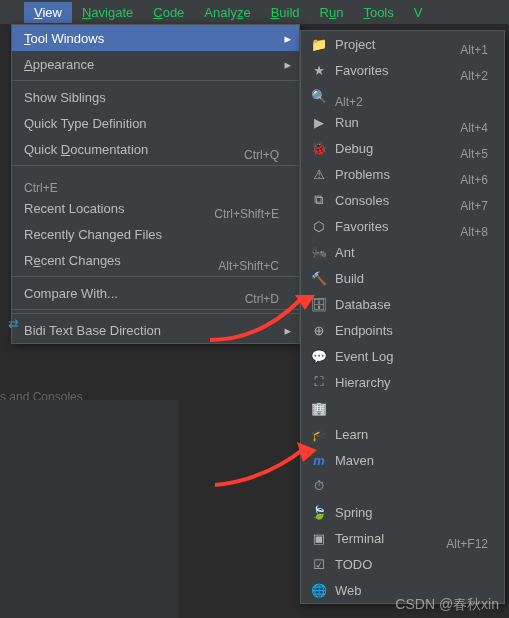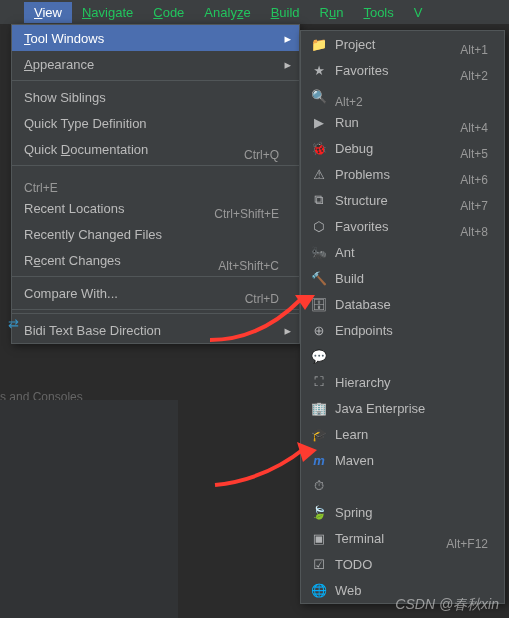--- a/index.html
+++ b/index.html
@@ -14,21 +14,21 @@
 .menu-item.highlight { background: #4b6eaf; color: #ffffff; }
 .menu-item .label { flex: 1; }
 .menu-item .shortcut { color: #999; font-size: 12px; margin-top: 11px; }
 .menu-sep { height: 1px; background: #515658; margin: 3px 0; }
 .submenu .menu-item { padding: 0 16px 0 10px; }
 .icon { width: 16px; height: 16px; display: inline-flex; align-items: center; justify-content: center; margin-right: 8px; color: #afb1b3; flex-shrink: 0; }
 .chevron { position: absolute; right: 8px; }
 .arrow { position: absolute; pointer-events: none; }
 .arrow-body { stroke: #ff3b30; stroke-width: 4; fill: none; }
 .arrow-head { fill: #ff3b30; }
-.watermark { position: absolute; bottom: 4px; right: 10px; color: #dcdcdc; font-size: 14px; opacity: 0.6; font-style: italic; }
+.watermark { position: absolute; bottom: 4px; right: 10px; color: #dcdcdc; font-size: 14px; opacity: 0.6; }
 .bg-pane { position: absolute; left: 0; top: 400px; width: 178px; height: 218px; background: #313335; z-index: -1; }
 .bg-text { position: absolute; left: 0; top: 390px; color: #666; font-size: 12px; z-index: -1; }
 </style>
 </head>
 <body>
 
 <div class="menubar">
   <div class="menubar-item active"><span class="mnemonic">V</span>iew</div>
   <div class="menubar-item"><span class="mnemonic">N</span>avigate</div>
   <div class="menubar-item"><span class="mnemonic">C</span>ode</div>
@@ -115,21 +115,21 @@
       <span class="label">Debug</span>
       <span class="shortcut">Alt+5</span>
     </div>
   <div class="menu-item">
       <span class="icon">⚠</span>
       <span class="label">Problems</span>
       <span class="shortcut">Alt+6</span>
     </div>
   <div class="menu-item">
       <span class="icon">⧉</span>
-      <span class="label">Structure</span>
+      <span class="label">Consoles</span>
       <span class="shortcut">Alt+7</span>
     </div>
   <div class="menu-item">
       <span class="icon">⬡</span>
       <span class="label">Favorites</span>
       <span class="shortcut">Alt+8</span>
     </div>
   <div class="menu-item">
       <span class="icon">🐜</span>
       <span class="label">Ant</span>
@@ -141,28 +141,28 @@
   <div class="menu-item">
       <span class="icon">🗄</span>
       <span class="label">Database</span>
     </div>
   <div class="menu-item">
       <span class="icon">⊕</span>
       <span class="label">Endpoints</span>
     </div>
   <div class="menu-item">
       <span class="icon" style="color:#6a8759">💬</span>
+      <span class="label">Event Log</span>
     </div>
   <div class="menu-item">
       <span class="icon">⛶</span>
       <span class="label">Hierarchy</span>
     </div>
   <div class="menu-item">
       <span class="icon">🏢</span>
-      <span class="label">Java Enterprise</span>
     </div>
   <div class="menu-item">
       <span class="icon">🎓</span>
       <span class="label">Learn</span>
     </div>
   <div class="menu-item">
       <span class="icon" style="color:#3a7bd5;font-weight:bold;font-style:italic">m</span>
       <span class="label">Maven</span>
     </div>
   <div class="menu-item">

